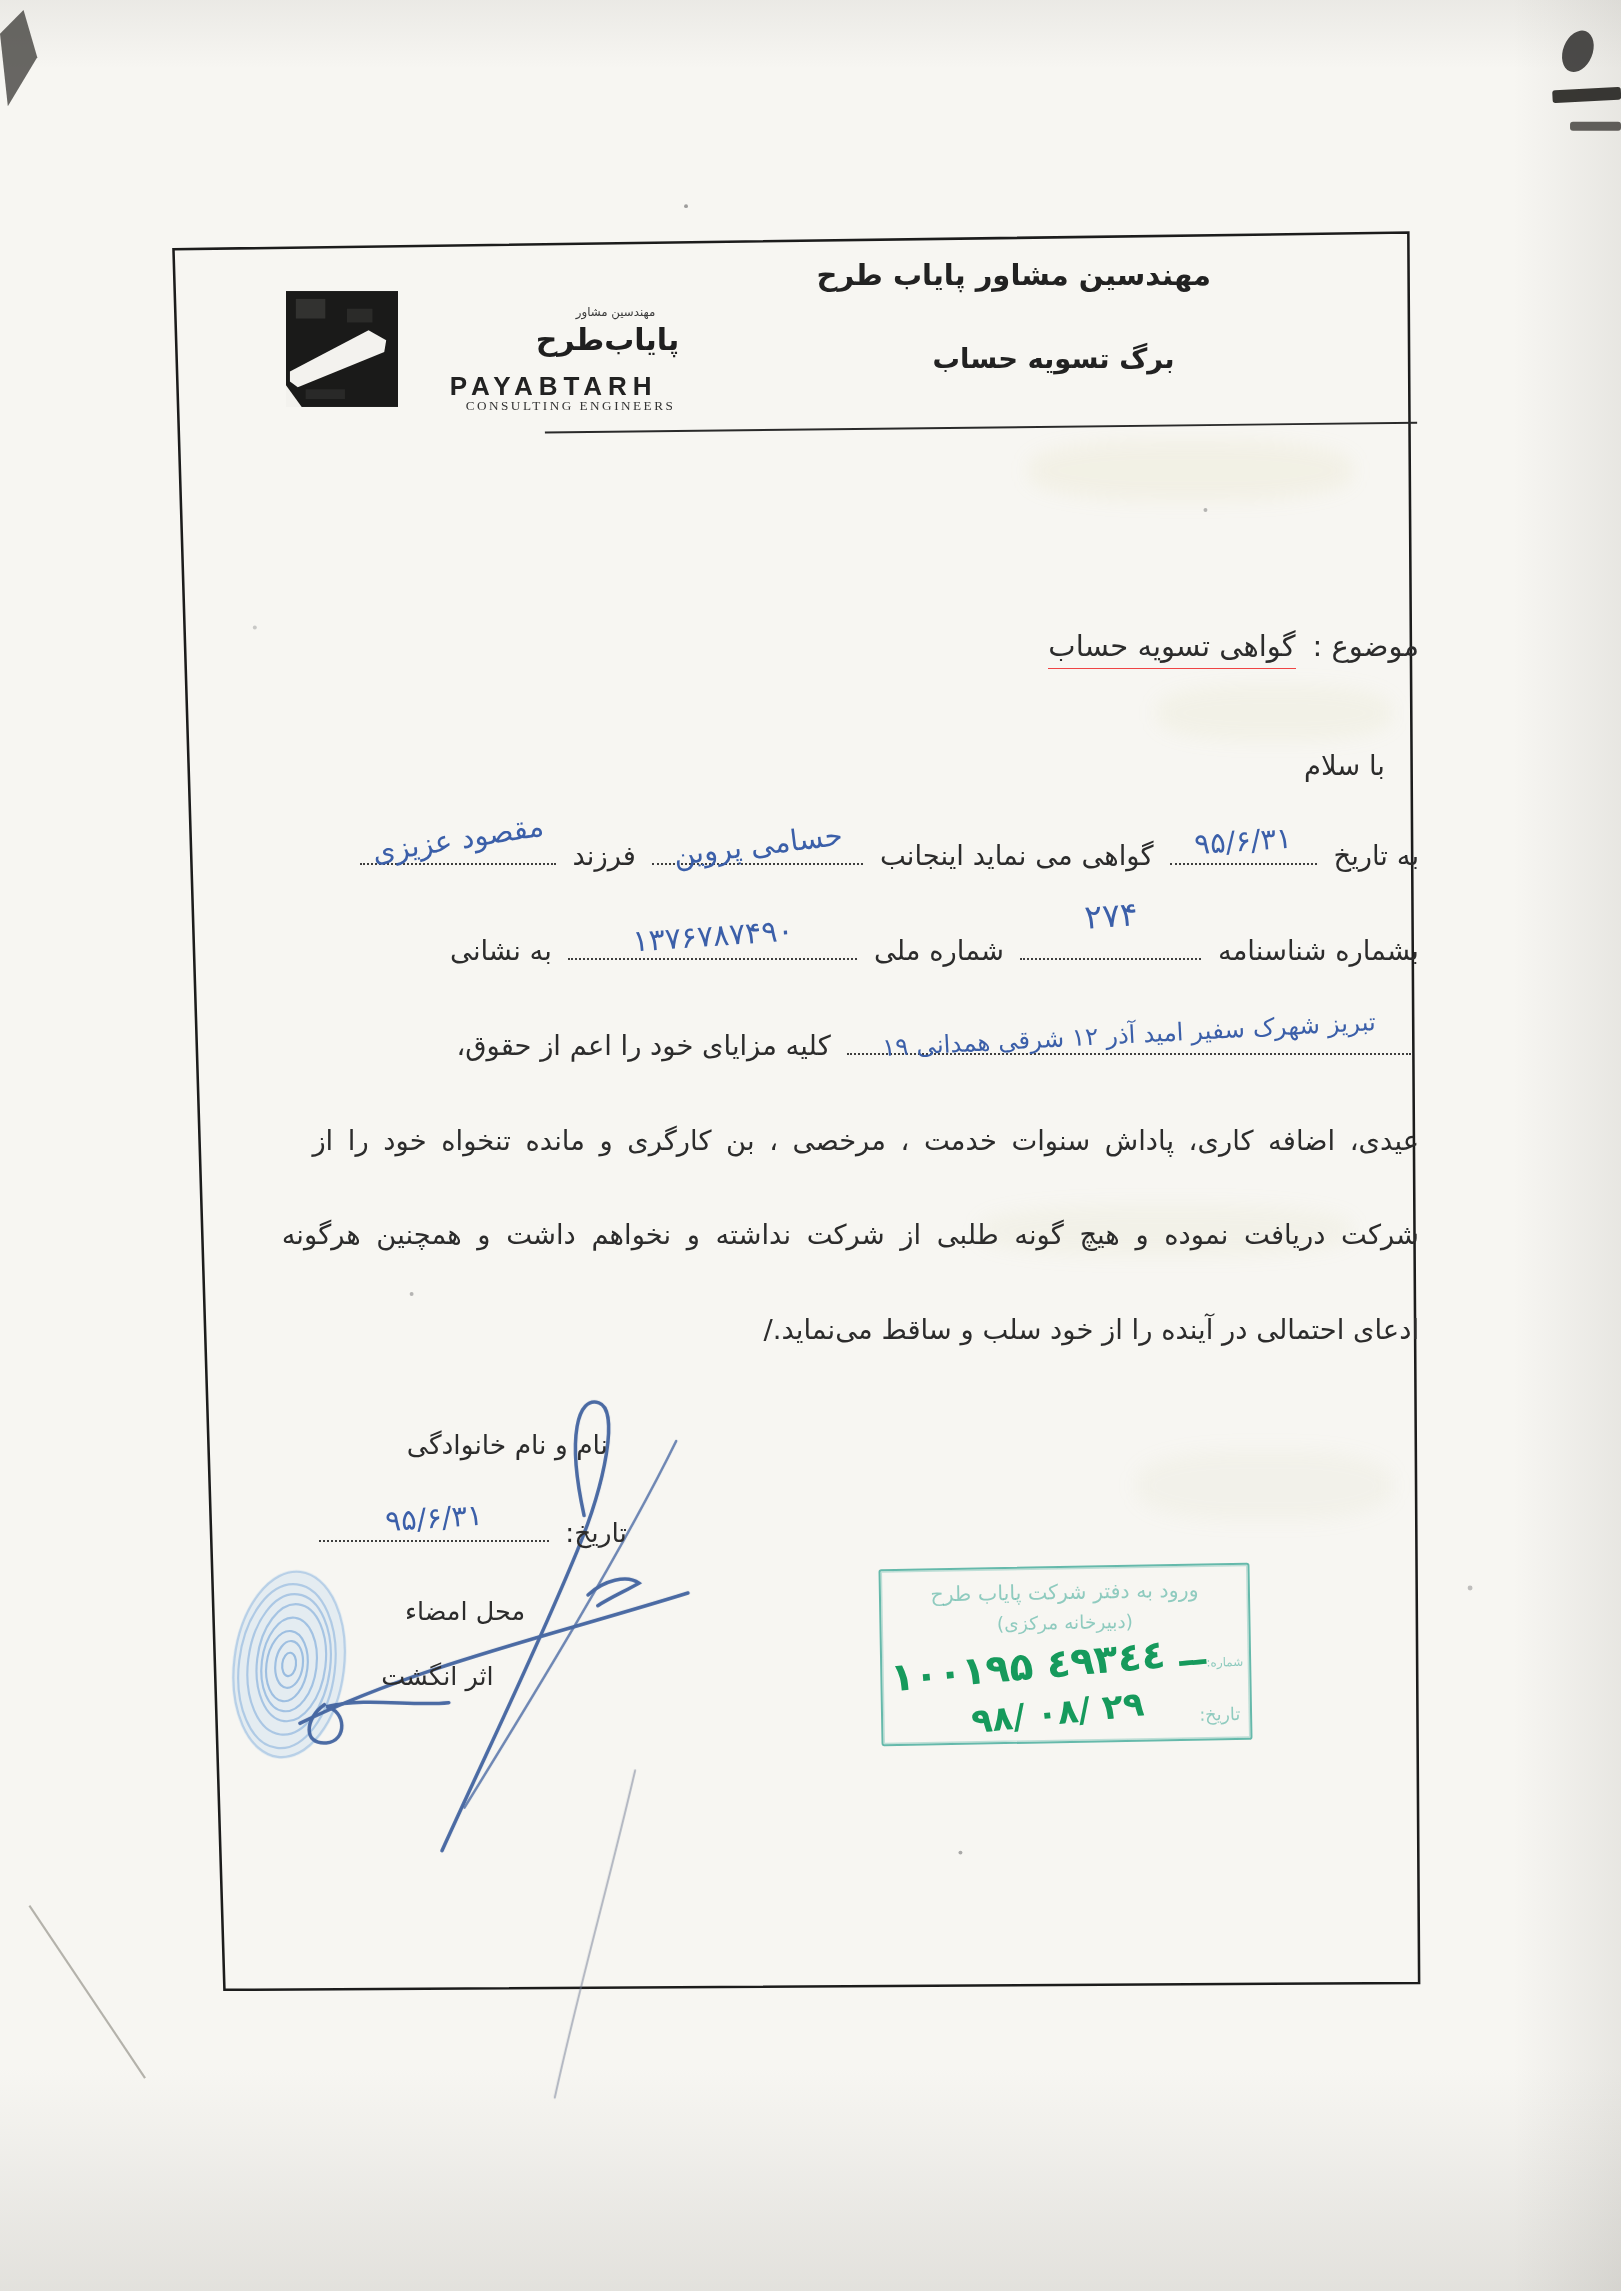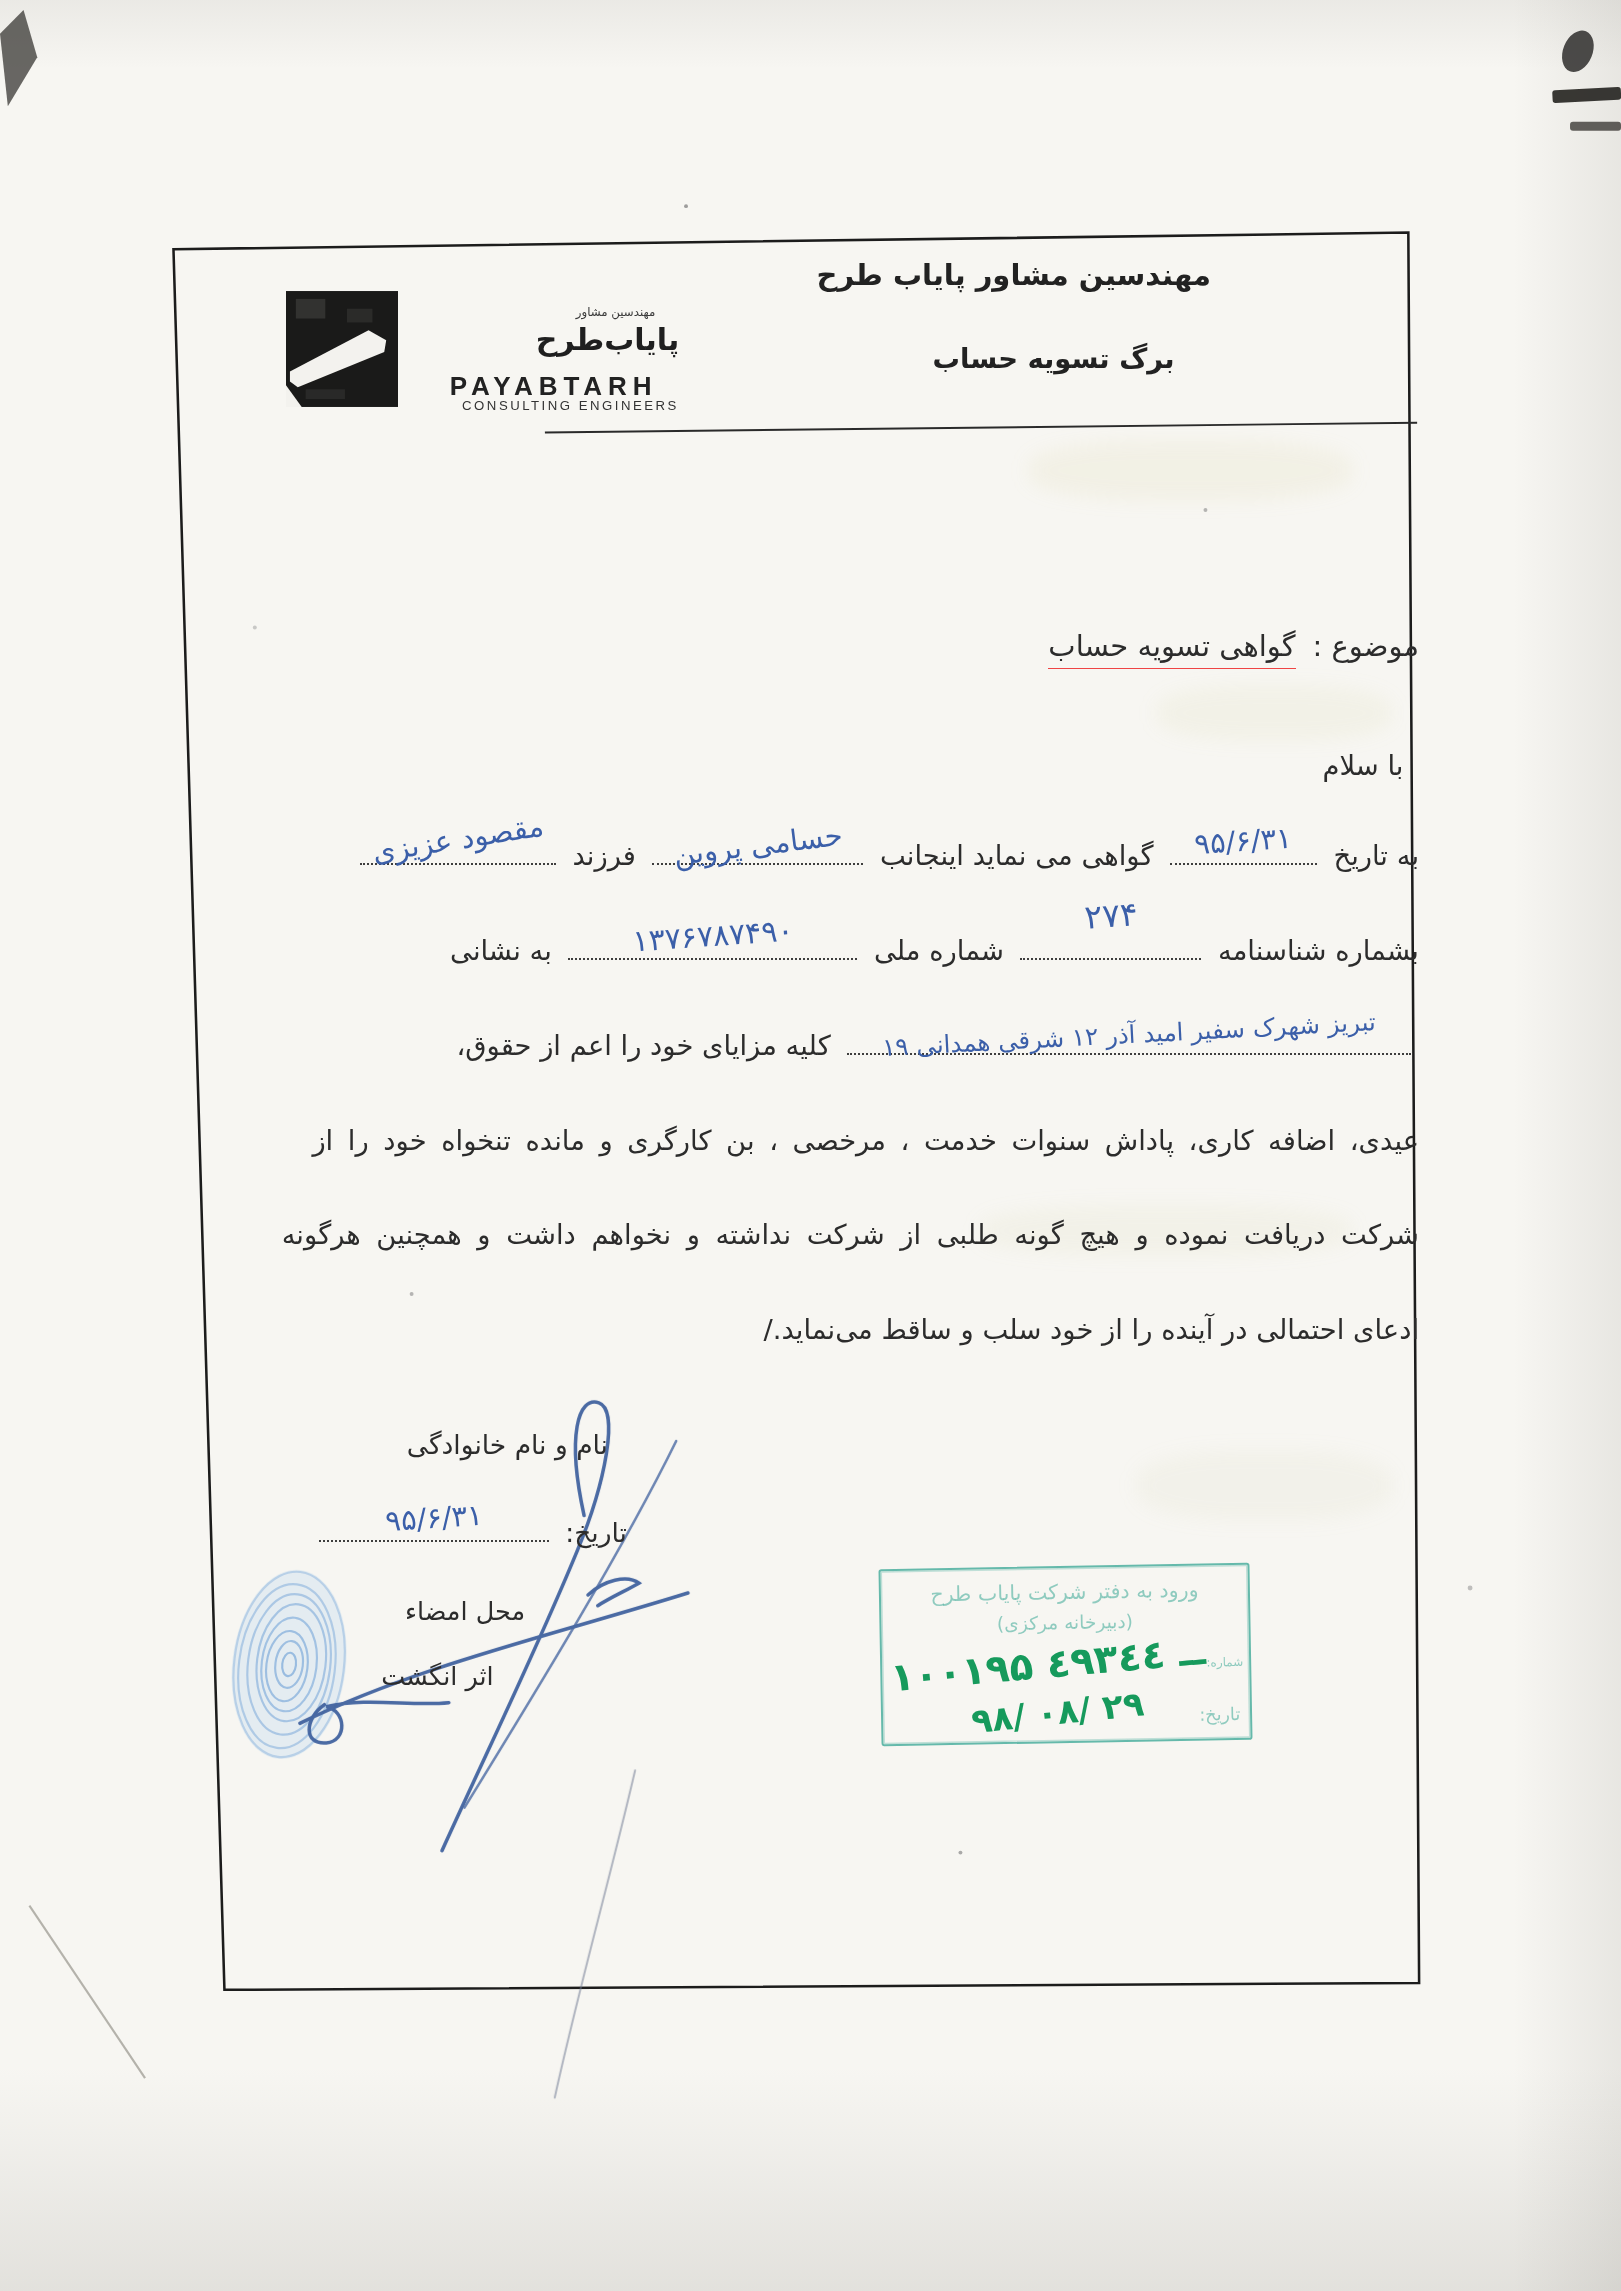--- a/index.html
+++ b/index.html
@@ -87,31 +87,31 @@
       <rect x="10" y="8" width="30" height="20" fill="#4a4a48" opacity=".5"></rect>
       <rect x="62" y="18" width="26" height="14" fill="#3c3c3a" opacity=".5"></rect>
       <rect x="20" y="100" width="40" height="10" fill="#42423f" opacity=".4"></rect>
       <polygon points="4,82 84,40 102,50 100,62 12,98 4,92" fill="#f3f2ee"></polygon>
       <polygon points="0,96 16,118 0,118" fill="#f3f2ee"></polygon>
     </svg>
   </div>
   <div class="abs t rtl" style="left:542px;top:305px;width:147px;font-size:11.8px;text-align:center;color:#3a3a3a;letter-spacing:1px;">مهندسین مشاور</div>
   <div class="abs t rtl" style="left:524px;top:321px;width:167px;font-size:30px;font-weight:700;text-align:center;color:#1f1f1f;">پایاب‌طرح</div>
   <div class="abs t" style="left:420px;top:370px;width:267px;font-size:26px;font-weight:600;letter-spacing:5.9px;text-align:center;color:#222;font-family:'Liberation Sans',sans-serif;">PAYABTARH</div>
-  <div class="abs t" style="left:453px;top:398px;width:235px;font-size:13.2px;letter-spacing:2.5px;text-align:center;color:#333;font-family:Liberation Sans, sans-serif;">CONSULTING ENGINEERS</div>
+  <div class="abs t" style="left:453px;top:398px;width:235px;font-size:13.2px;letter-spacing:2.5px;text-align:center;color:#333;font-family:Liberation Serif, serif;">CONSULTING ENGINEERS</div>
 
   <div class="abs t rtl" style="left:819px;top:257px;width:392px;font-size:29px;font-weight:600;text-align:center;color:#222;">مهندسین مشاور پایاب طرح</div>
   <div class="abs t rtl" style="left:921px;top:342px;width:265px;font-size:27.4px;font-weight:600;text-align:center;color:#222;">برگ تسویه حساب</div>
 
   <div class="abs t rtl" style="left:1037px;top:628px;width:382px;font-size:29px;text-align:right;">
     <span>موضوع :</span>
     <span style="border-bottom:1px solid #ef4444;padding-bottom:4.9px;margin-right:7.8px;">گواهی تسویه حساب</span>
   </div>
 
-  <div class="abs t rtl" style="left:1304px;top:749px;width:118px;font-size:27.4px;text-align:center;">با سلام</div>
+  <div class="abs t rtl" style="left:1304px;top:749px;width:118px;font-size:27.4px;text-align:left;">با سلام</div>
 
   <div class="abs t rtl line" style="top:839px;">
     <span>به تاریخ</span>
     <span class="fill" style="width:147px;">
       <span class="hw" dir="ltr" style="bottom:3.9px;">۹۵/۶/۳۱</span>
     </span>
     <span>گواهی می نماید اینجانب</span>
     <span class="fill" style="width:211px;">
       <span class="hw" style="bottom:0;transform:translateX(-50%) rotate(-7deg);">حسامی پروین</span>
     </span>

